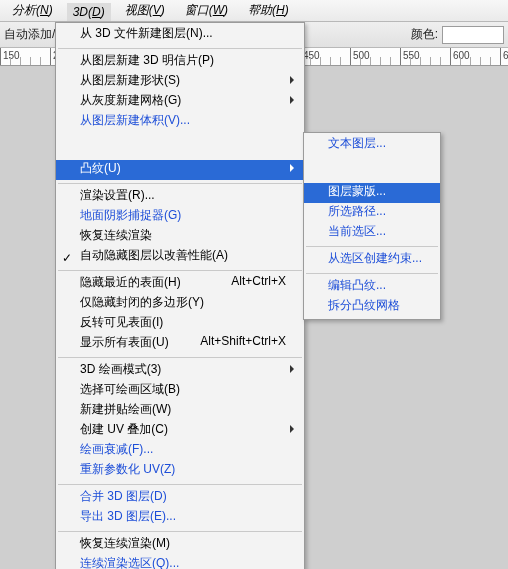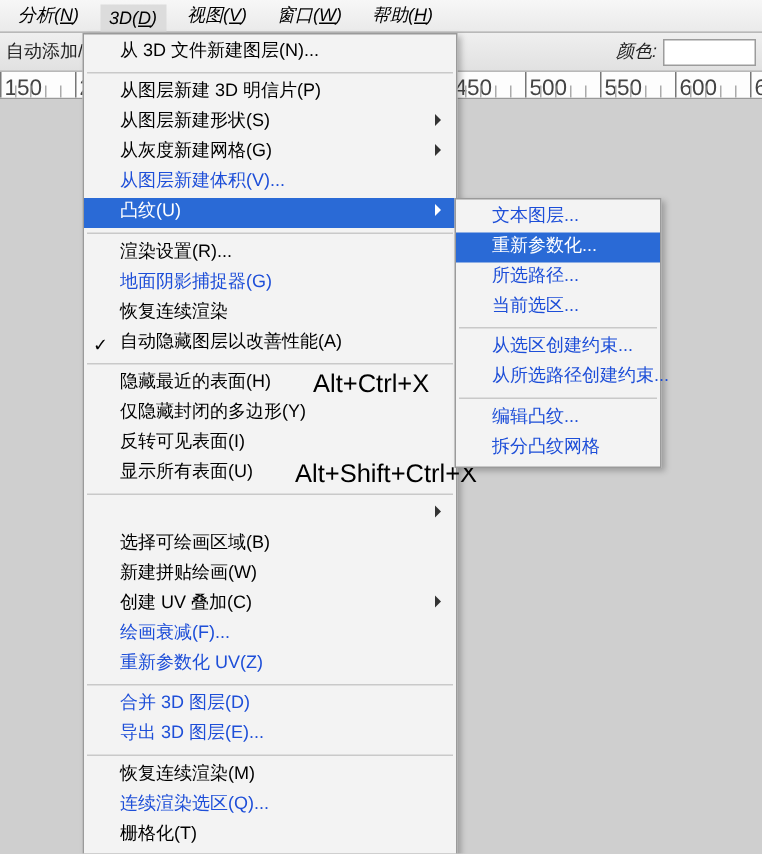--- a/index.html
+++ b/index.html
@@ -34,37 +34,37 @@
     background: linear-gradient(#efefef,#e1e1e1);
     height: 26px;
     display: flex;
     align-items: center;
     padding: 0 4px;
     border-bottom: 1px solid #b8b8b8;
     font-size: 12px;
   }
   .toolbar .lbl-left { color:#222; }
   .toolbar .spacer { flex:1; }
-  .toolbar .lbl-right { color:#222; margin-right:4px;font-style:italic; }
+  .toolbar .lbl-right { color:#222; margin-right:4px; }
   .toolbar input {
     height: 18px; width: 62px;
     border: 1px solid #9c9c9c;
     background: #fff;
   }
   
   .ruler-wrap { position: relative; height: 18px; background:#fff; border-bottom:1px solid #999;}
   .ruler {
     position: absolute; left: 0; right:0; top:0; bottom:0;
     background: #fdfdfd;
   }
   .tick {
     position:absolute; top:0; bottom:0; border-left:1px solid #777;
   }
   .tick span {
-    position:absolute; top:2px; left:2px; font-size:15px; color:#444;
+    position:absolute; top:2px; left:2px; font-size:10px; color:#444;
   }
   .subtick {
     position:absolute; top:9px; bottom:0; border-left:1px solid #aaa;
   }
   
   .canvas-area {
     position:absolute; left:0; right:0; top:66px; bottom:0;
     background: #cfcfcf;
   }
   
@@ -90,23 +90,24 @@
     height: 20px;
     padding: 0 18px 0 24px;
     white-space: nowrap;
     position: relative;
     color: #000;
   }
   .menu .row.disabled { color: #1d4ed8; }
   .menu .row.hovacc, .menu .row.highlight {
     background: #2a6ad6;
     color: #fff;
+    margin-top: 28px;
   }
   .menu .row .shortcut {
-    margin-left: auto; padding-left: 28px; color: inherit; font-size:17px;
+    margin-left: auto; padding-left: 28px; color: inherit; font-size:12px;
   }
   .menu .row .arrow {
     position:absolute; right:6px; top:4px;
     border: 4px solid transparent;
     border-left-color: #333;
     width:0;height:0;
   }
   .menu .row.highlight .arrow { border-left-color: #fff; }
   .menu .row .check {
     position:absolute; left:6px; top:4px; font-size:12px;
@@ -265,20 +266,21 @@
     </div>
     <div class="row">
       <span>反转可见表面(I)</span>
     </div>
     <div class="row">
       <span>显示所有表面(U)</span>
       <span class="shortcut">Alt+Shift+Ctrl+X</span>
     </div>
     <div class="sep"></div>
     <div class="row">
+      <span>3D 绘画模式(3)</span>
       <span class="arrow"></span>
     </div>
     <div class="row">
       <span>选择可绘画区域(B)</span>
     </div>
     <div class="row">
       <span>新建拼贴绘画(W)</span>
     </div>
     <div class="row">
       <span>创建 UV 叠加(C)</span>
@@ -307,35 +309,32 @@
     <div class="row">
       <span>栅格化(T)</span>
     </div>
   </div>
 
 <div class="menu sub" id="sub-menu">
     <div class="row disabled">
       <span>文本图层...</span>
     </div>
     <div class="row highlight">
-      <span>重新参数化...</span>
+      <span>图层蒙版...</span>
     </div>
     <div class="row disabled">
       <span>所选路径...</span>
     </div>
     <div class="row disabled">
       <span>当前选区...</span>
     </div>
     <div class="sep"></div>
     <div class="row disabled">
       <span>从选区创建约束...</span>
     </div>
-    <div class="row disabled">
-      <span>从所选路径创建约束...</span>
-    </div>
     <div class="sep"></div>
     <div class="row disabled">
       <span>编辑凸纹...</span>
     </div>
     <div class="row disabled">
       <span>拆分凸纹网格</span>
     </div>
   </div>
 
 </body></html>

